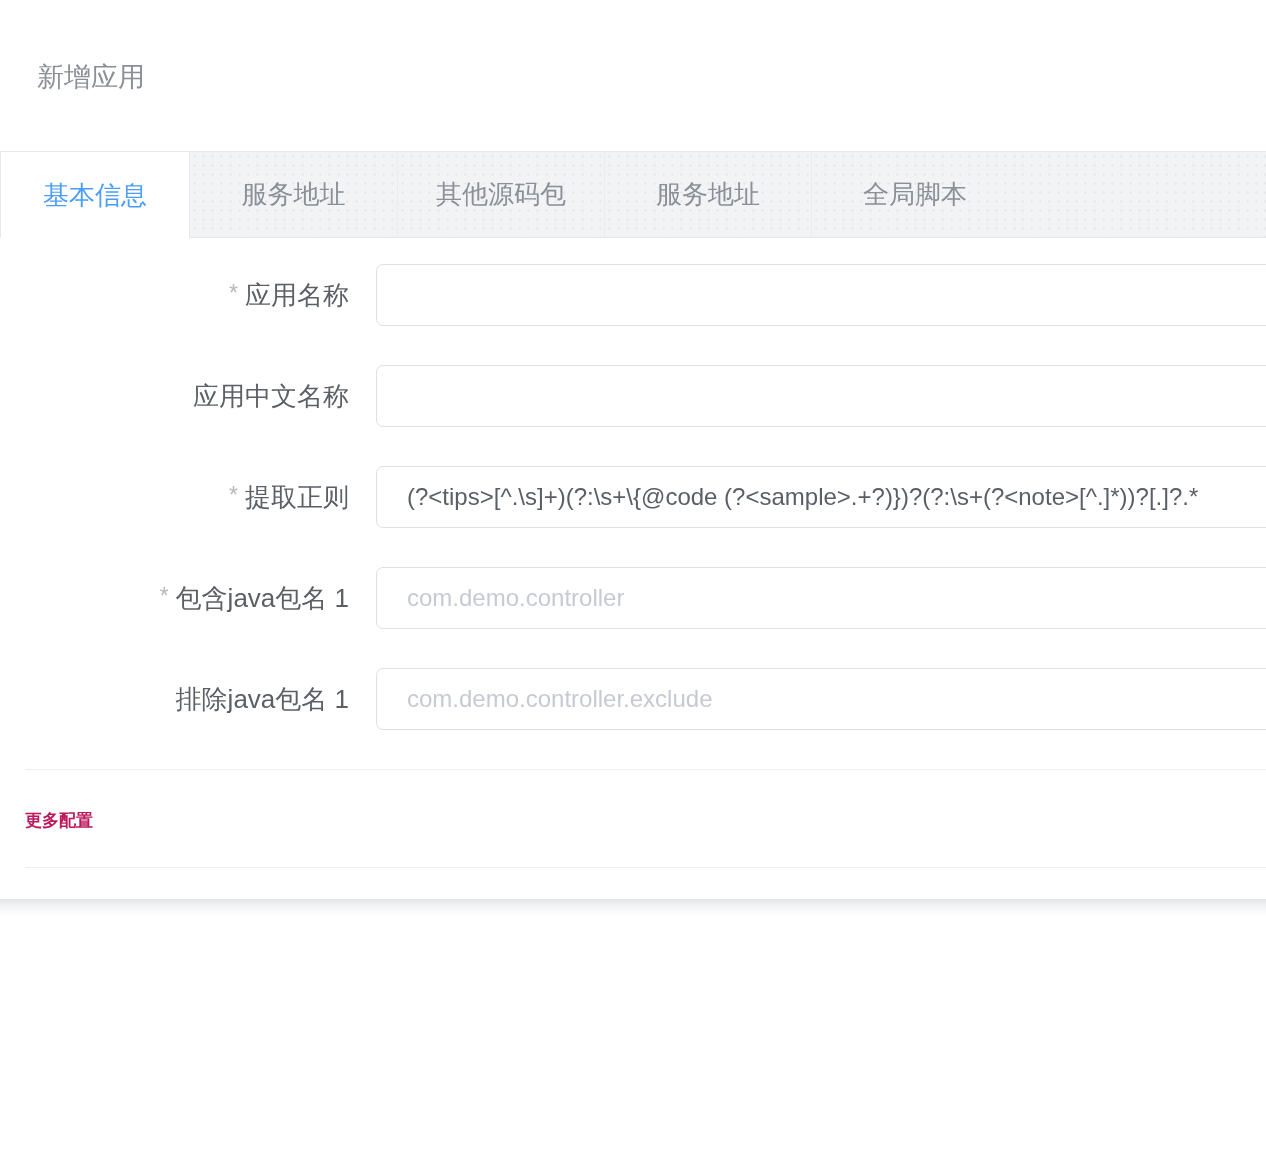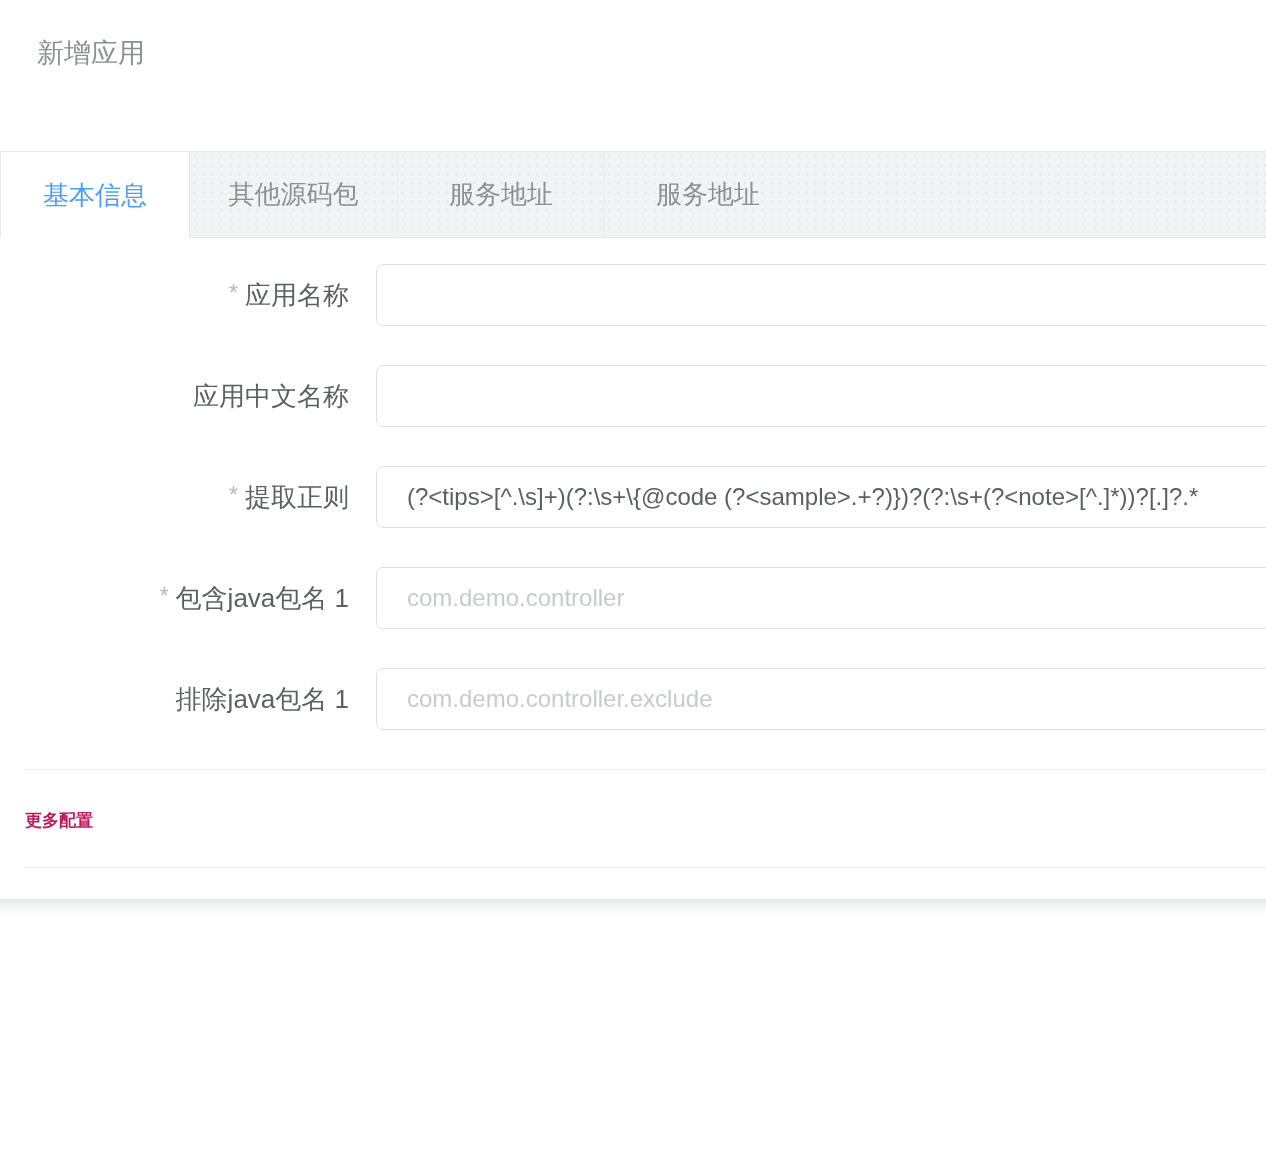--- a/index.html
+++ b/index.html
@@ -6,21 +6,21 @@
   html, body { background: #fff; }
   body { font-family: "Liberation Sans", "DejaVu Sans", sans-serif; }
   .page {
     position: relative;
     width: 1266px;
     height: 1174px;
     background: #fff;
     overflow: hidden;
   }
   
-  .page-header { padding: 35px 0 0 37px; height: 83px; }
+  .page-header { padding: 59px 0 0 37px; height: 83px; }
   .page-title {
     font-size: 27px;
     line-height: 36px;
     color: #8b8f96;
     font-weight: 400;
   }
   
   .tab-strip {
     margin-top: 68px;
     display: flex;
@@ -115,23 +115,24 @@
 
 <div class="page">
 
   <div class="page-header">
     <div class="page-title">新增应用</div>
   </div>
 
   <div class="tab-strip">
 
     <div class="tab active">基本信息</div>
+      <div class="tab inactive">服务地址</div>
       <div class="tab inactive">其他源码包</div>
       <div class="tab inactive">服务地址</div>
-      <div class="tab inactive">服务地址</div>
+      <div class="tab inactive">全局脚本</div>
       <div class="tab-filler"></div>
   </div>
 
   <div class="form">
 
   <div class="form-row">
         <label class="form-label"><span class="req-mark">*</span><span>应用名称</span></label>
         <input type="text" class="form-input" style="">
       </div>
       <div class="form-row">

